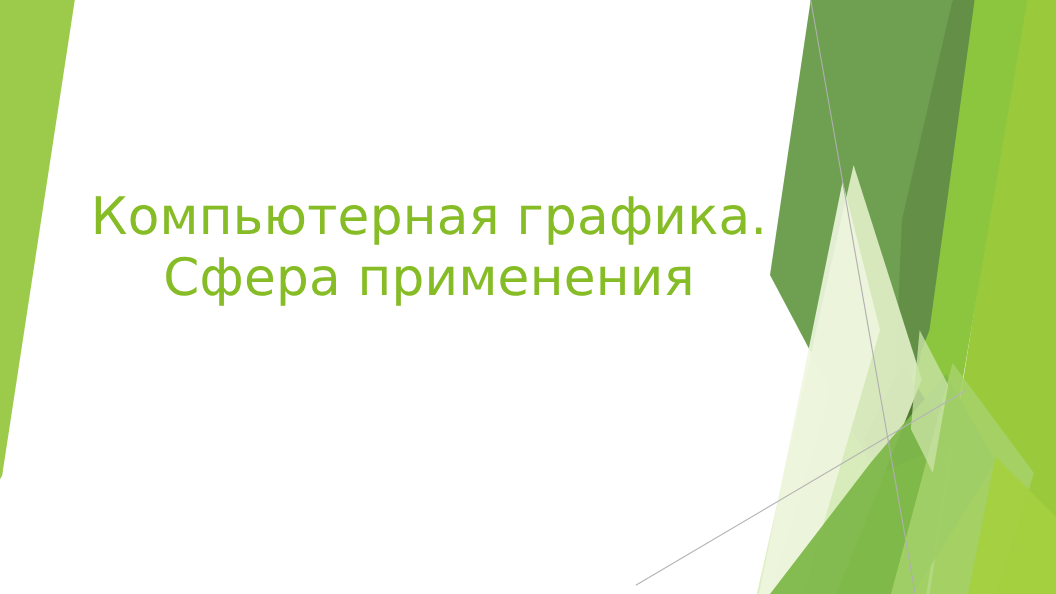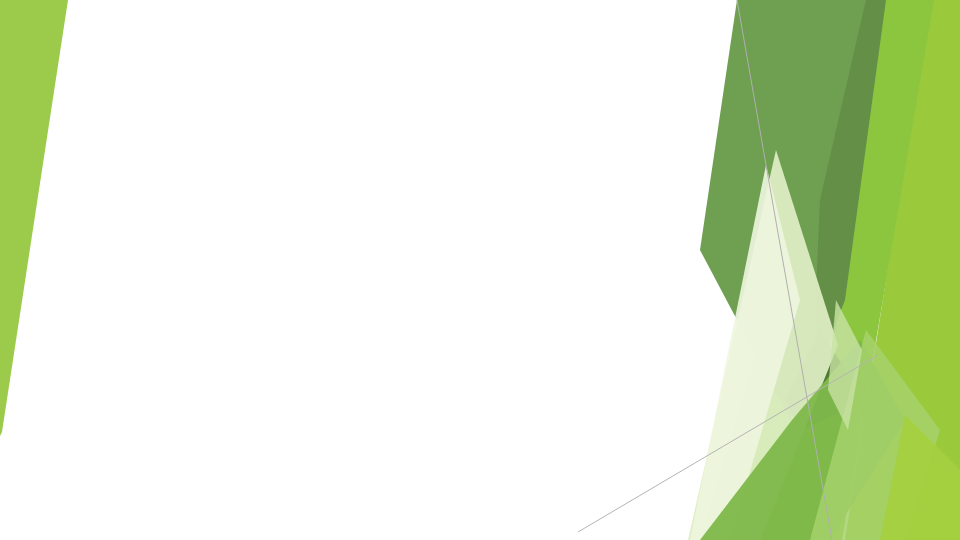--- a/index.html
+++ b/index.html
@@ -74,15 +74,17 @@
 
     <polygon points="905,415 960,470 960,540 880,540" fill="#A5CF3E" opacity="0.9"></polygon>
 
     <line x1="737" y1="0" x2="832" y2="540" stroke="#AFAFAF" stroke-width="1"></line>
 
     <line x1="878" y1="355" x2="578" y2="532" stroke="#B4B4B4" stroke-width="1"></line>
 
   </svg>
 
   <div id="title-block">
+    <span class="title-line">Компьютерная графика.</span>
+    <span class="title-line">Сфера применения</span>
   </div>
 
 </div>
 
 </body></html>

